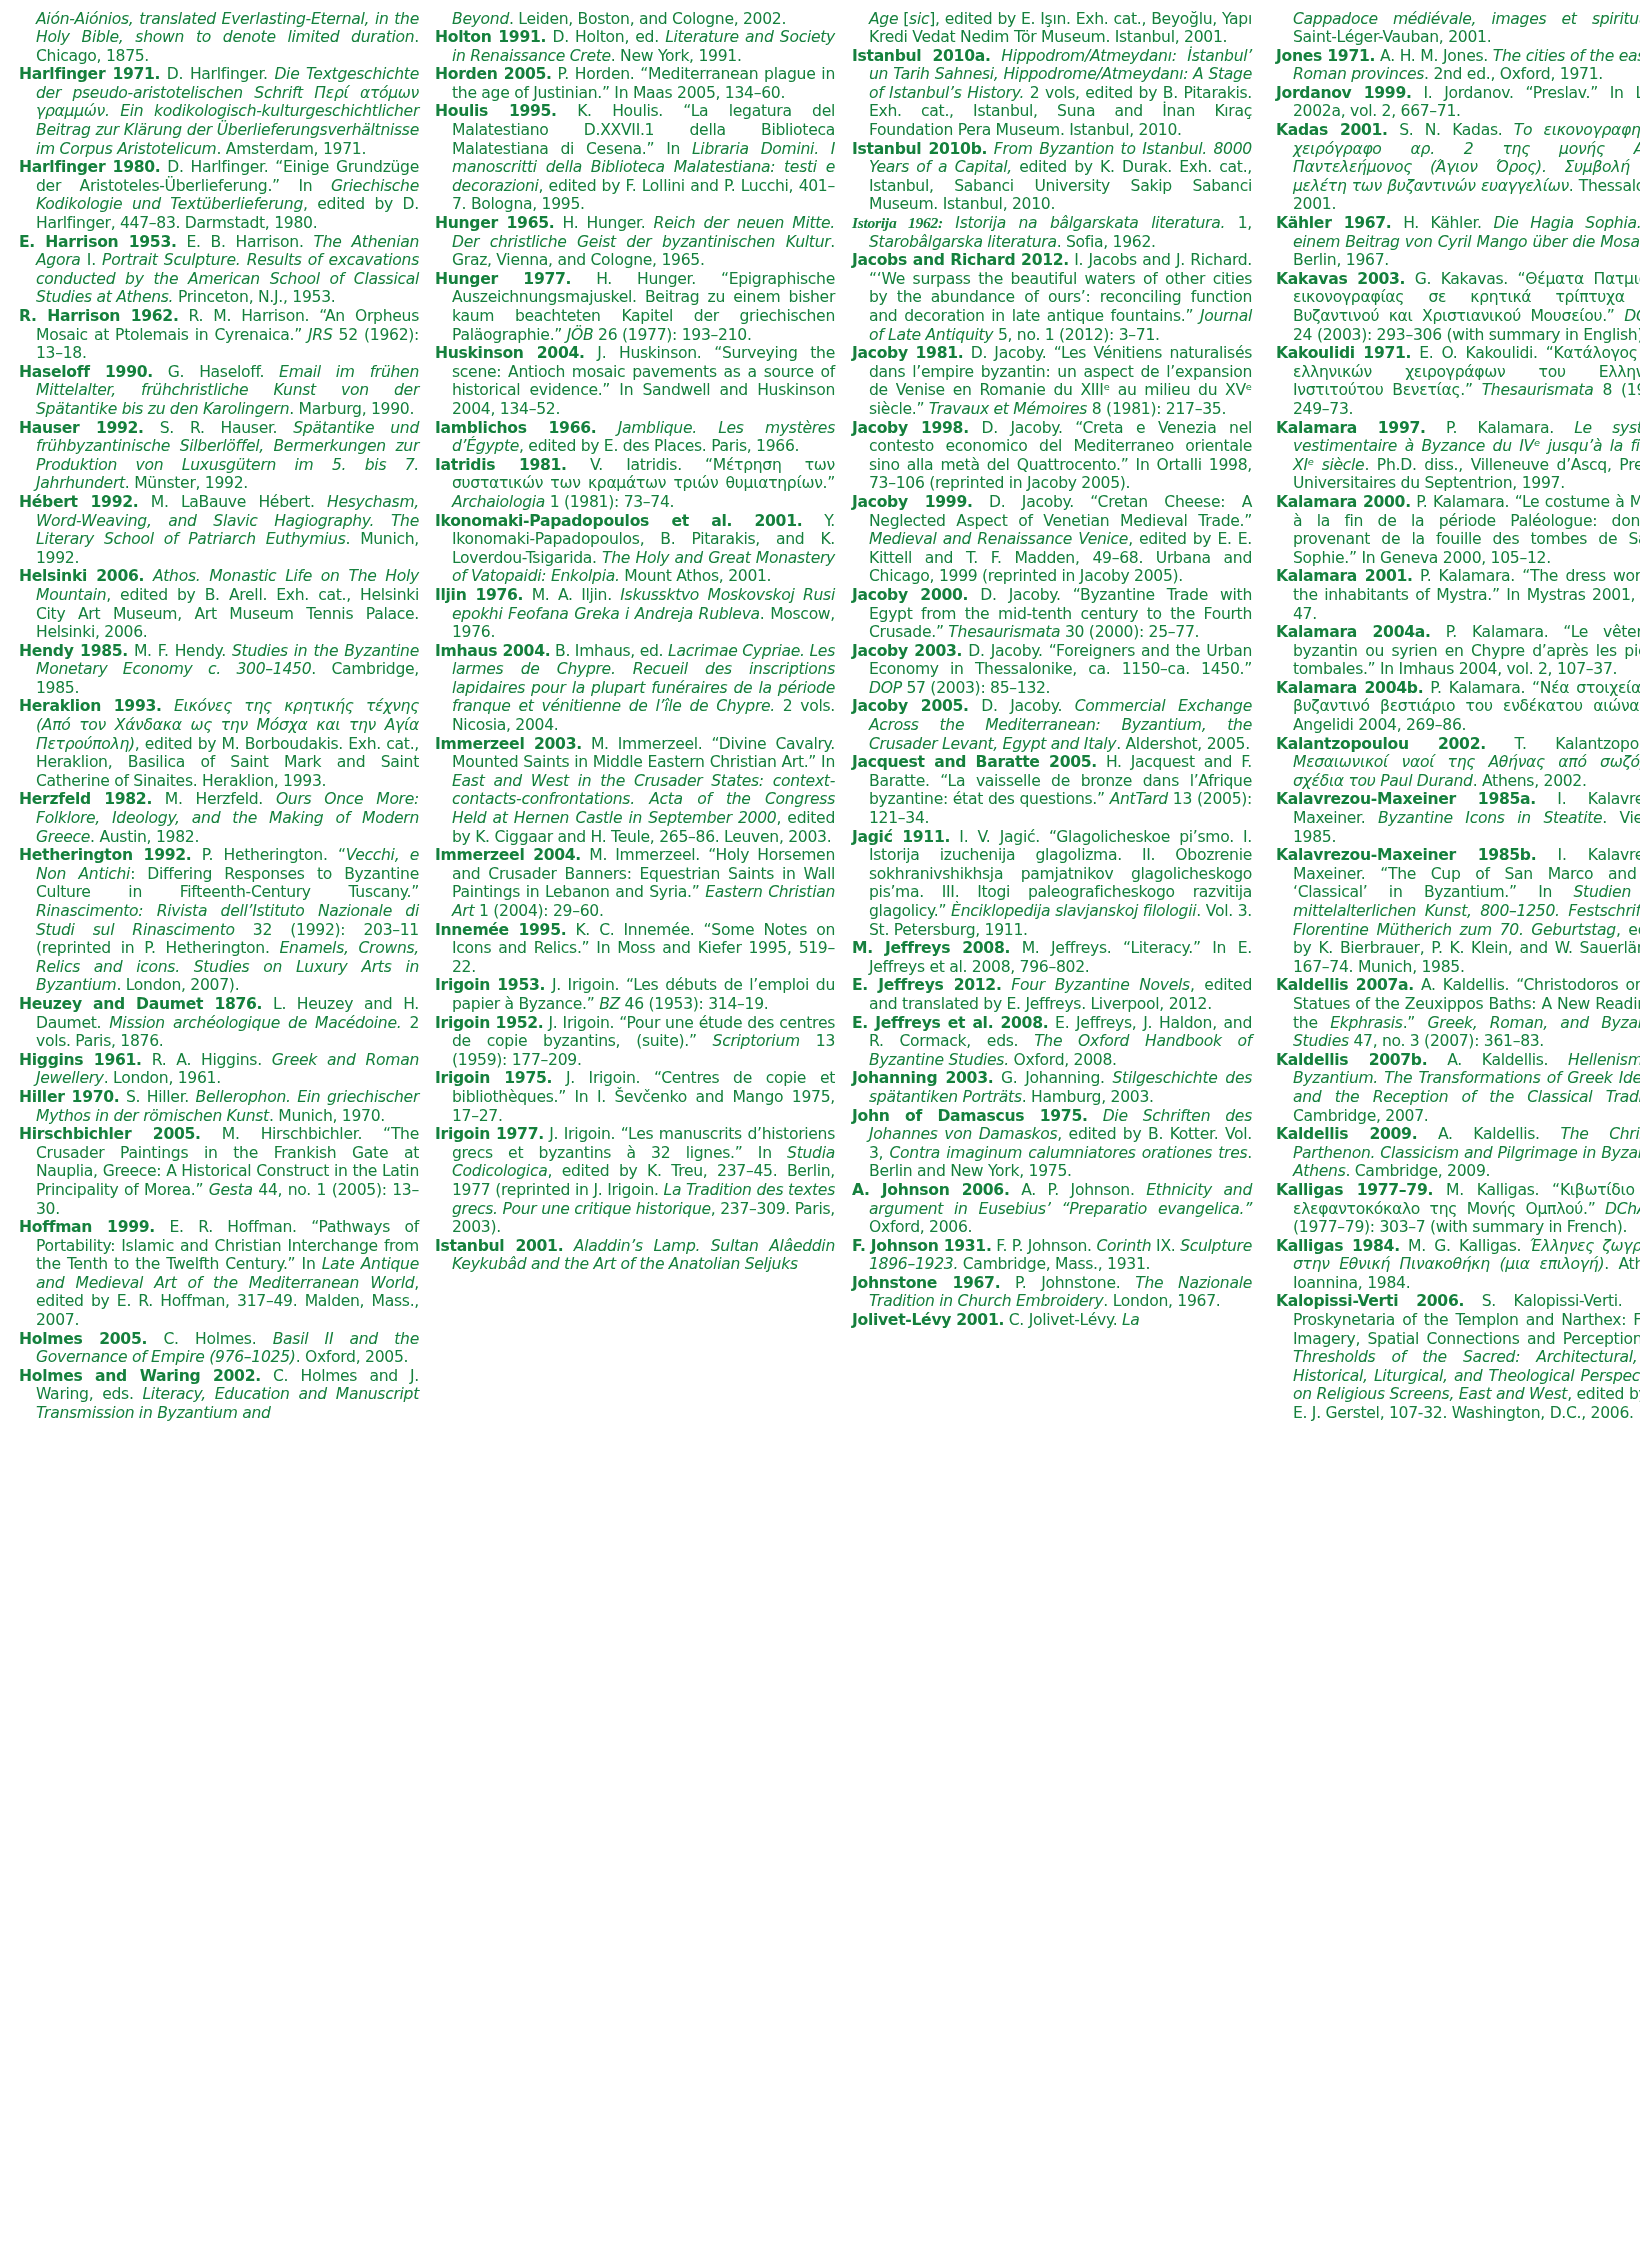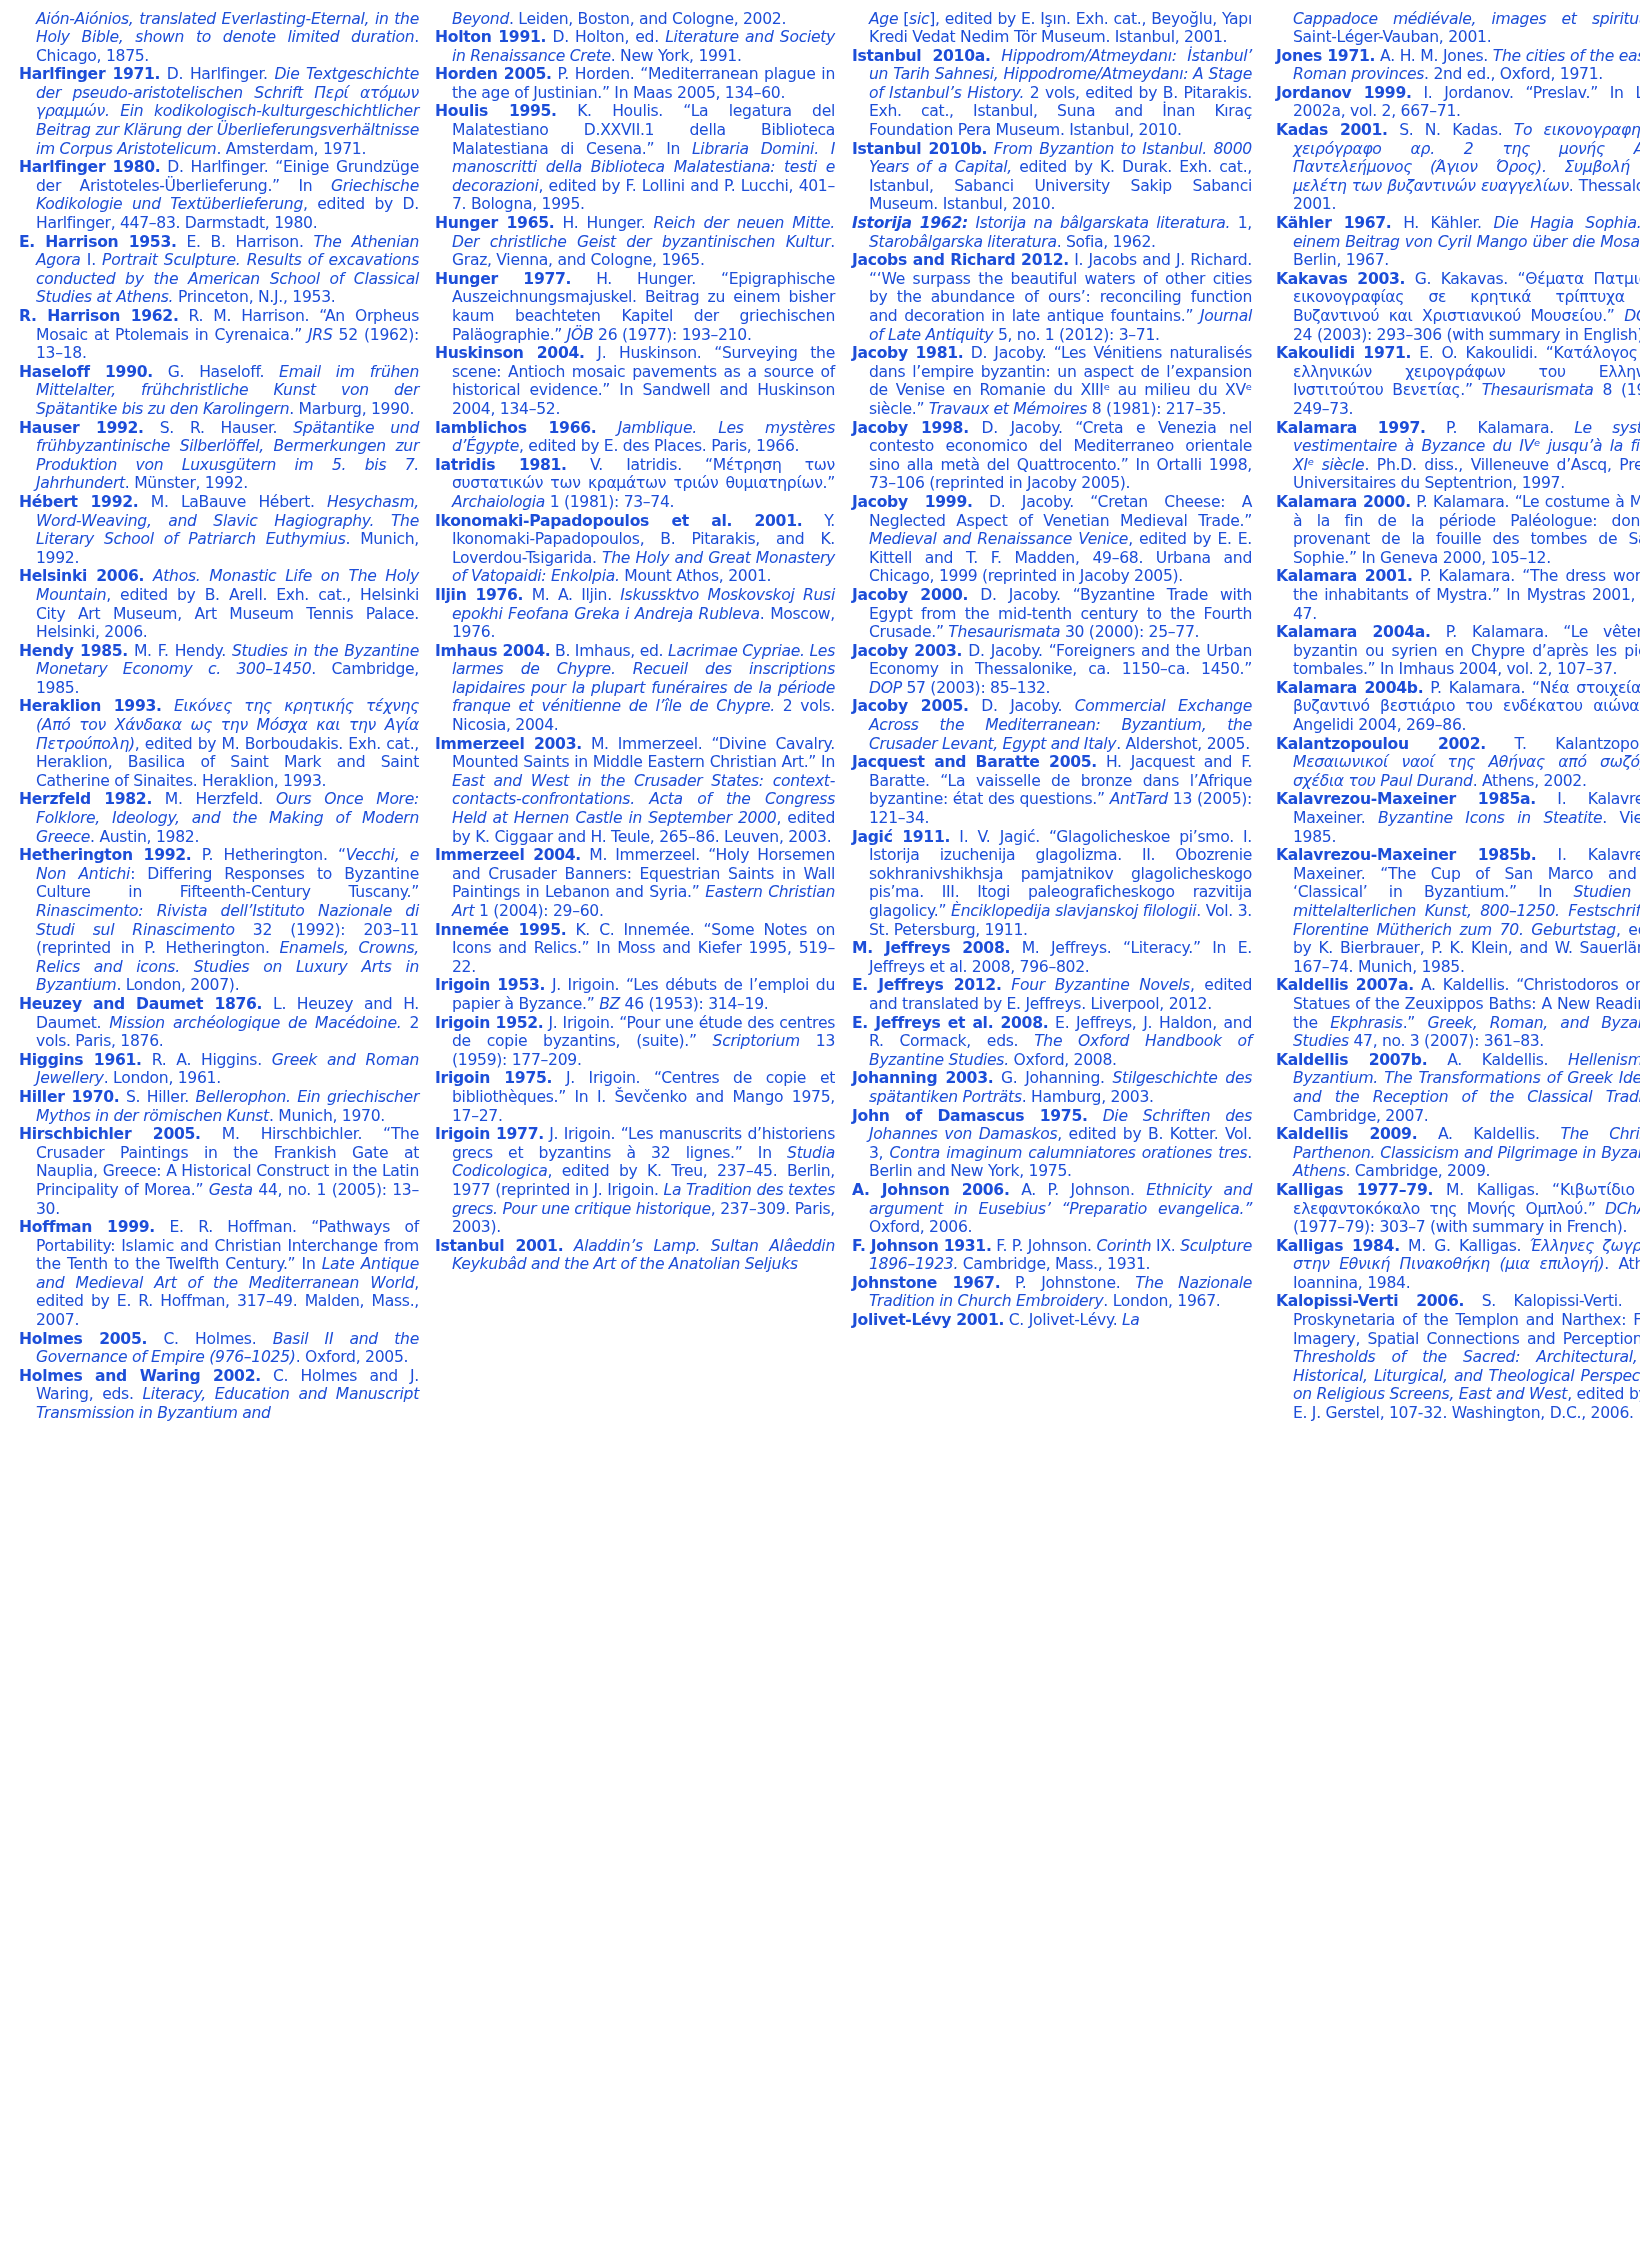--- a/index.html
+++ b/index.html
@@ -6,40 +6,40 @@
   .page {
     position: relative;
     width: 1640px;
     height: 2261px;
     background: #ffffff;
     overflow: hidden;
     font-family: "DejaVu Sans", "Liberation Sans", sans-serif;
     font-size: 15.6px;
     line-height: 18.6px;
     letter-spacing: -0.3px;
-    color: #1d4ed8;
+    color: #15803d;
   }
   .col {
     position: absolute;
     top: 9.5px;
     width: 400px;
     text-align: justify;
   }
   #col-0 { left: 19px; }
   #col-1 { left: 435px; }
   #col-2 { left: 852px; }
   #col-3 { left: 1276px; }
   .col p.entry {
     margin: 0;
     padding-left: 17px;
     text-indent: -17px;
   }
   .col p.entry.cont { text-indent: 0; }
   .key { font-weight: 700; font-style: normal; }
-  .key.it { font-style: italic; }
+  .key.it { font-style: italic; font-family: Liberation Serif, serif; }
   .it { font-style: italic; }
 </style>
 </head>
 <body>
 
 <div class="page">
   <div class="col" id="col-0">
       <p class="entry cont"><span class="it">Aión-Aiónios, translated Everlasting-Eternal, in the Holy Bible, shown to denote limited duration</span><span>. Chicago, 1875.</span></p>
       <p class="entry"><span class="key">Harlfinger 1971.</span><span> D. Harlfinger. </span><span class="it">Die Textgeschichte der pseudo-aristotelischen Schrift Περί ατόμων γραμμών. Ein kodikologisch-kulturgeschichtlicher Beitrag zur Klärung der Überlieferungsverhältnisse im Corpus Aristotelicum</span><span>. Amsterdam, 1971.</span></p>
       <p class="entry"><span class="key">Harlfinger 1980.</span><span> D. Harlfinger. “Einige Grundzüge der Aristoteles-Überlieferung.” In </span><span class="it">Griechische Kodikologie und Textüberlieferung</span><span>, edited by D. Harlfinger, 447–83. Darmstadt, 1980.</span></p>

